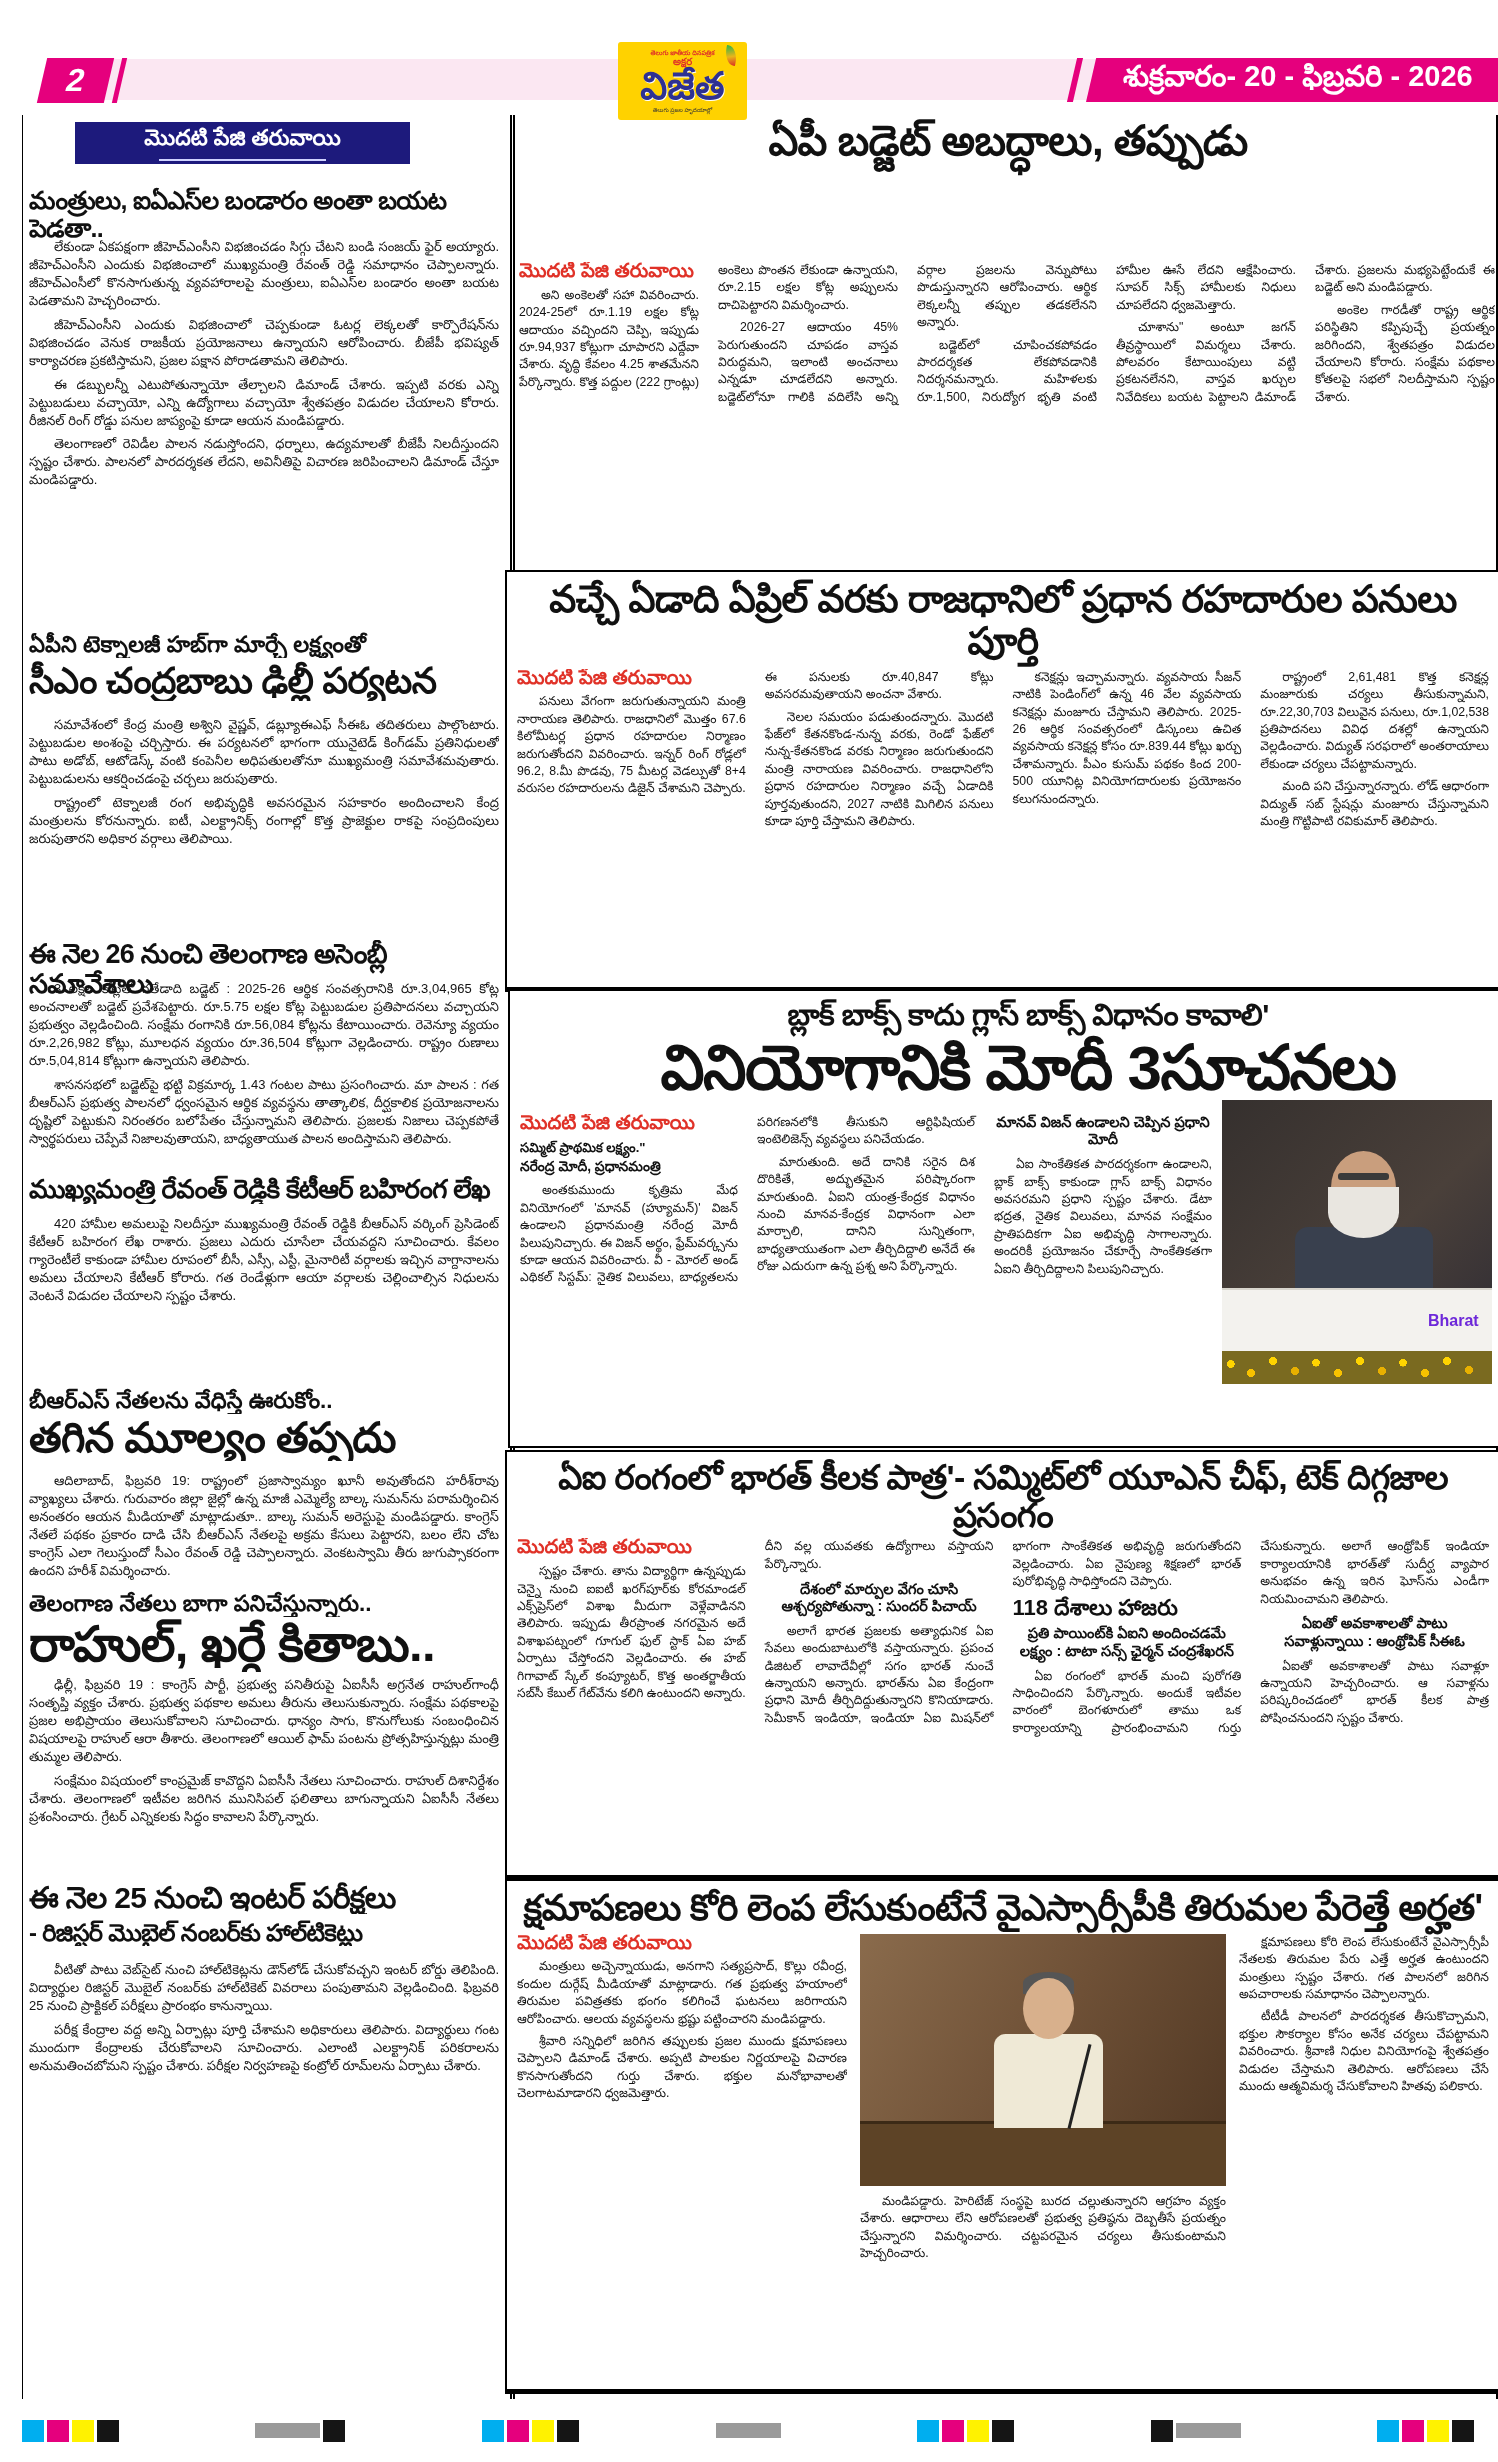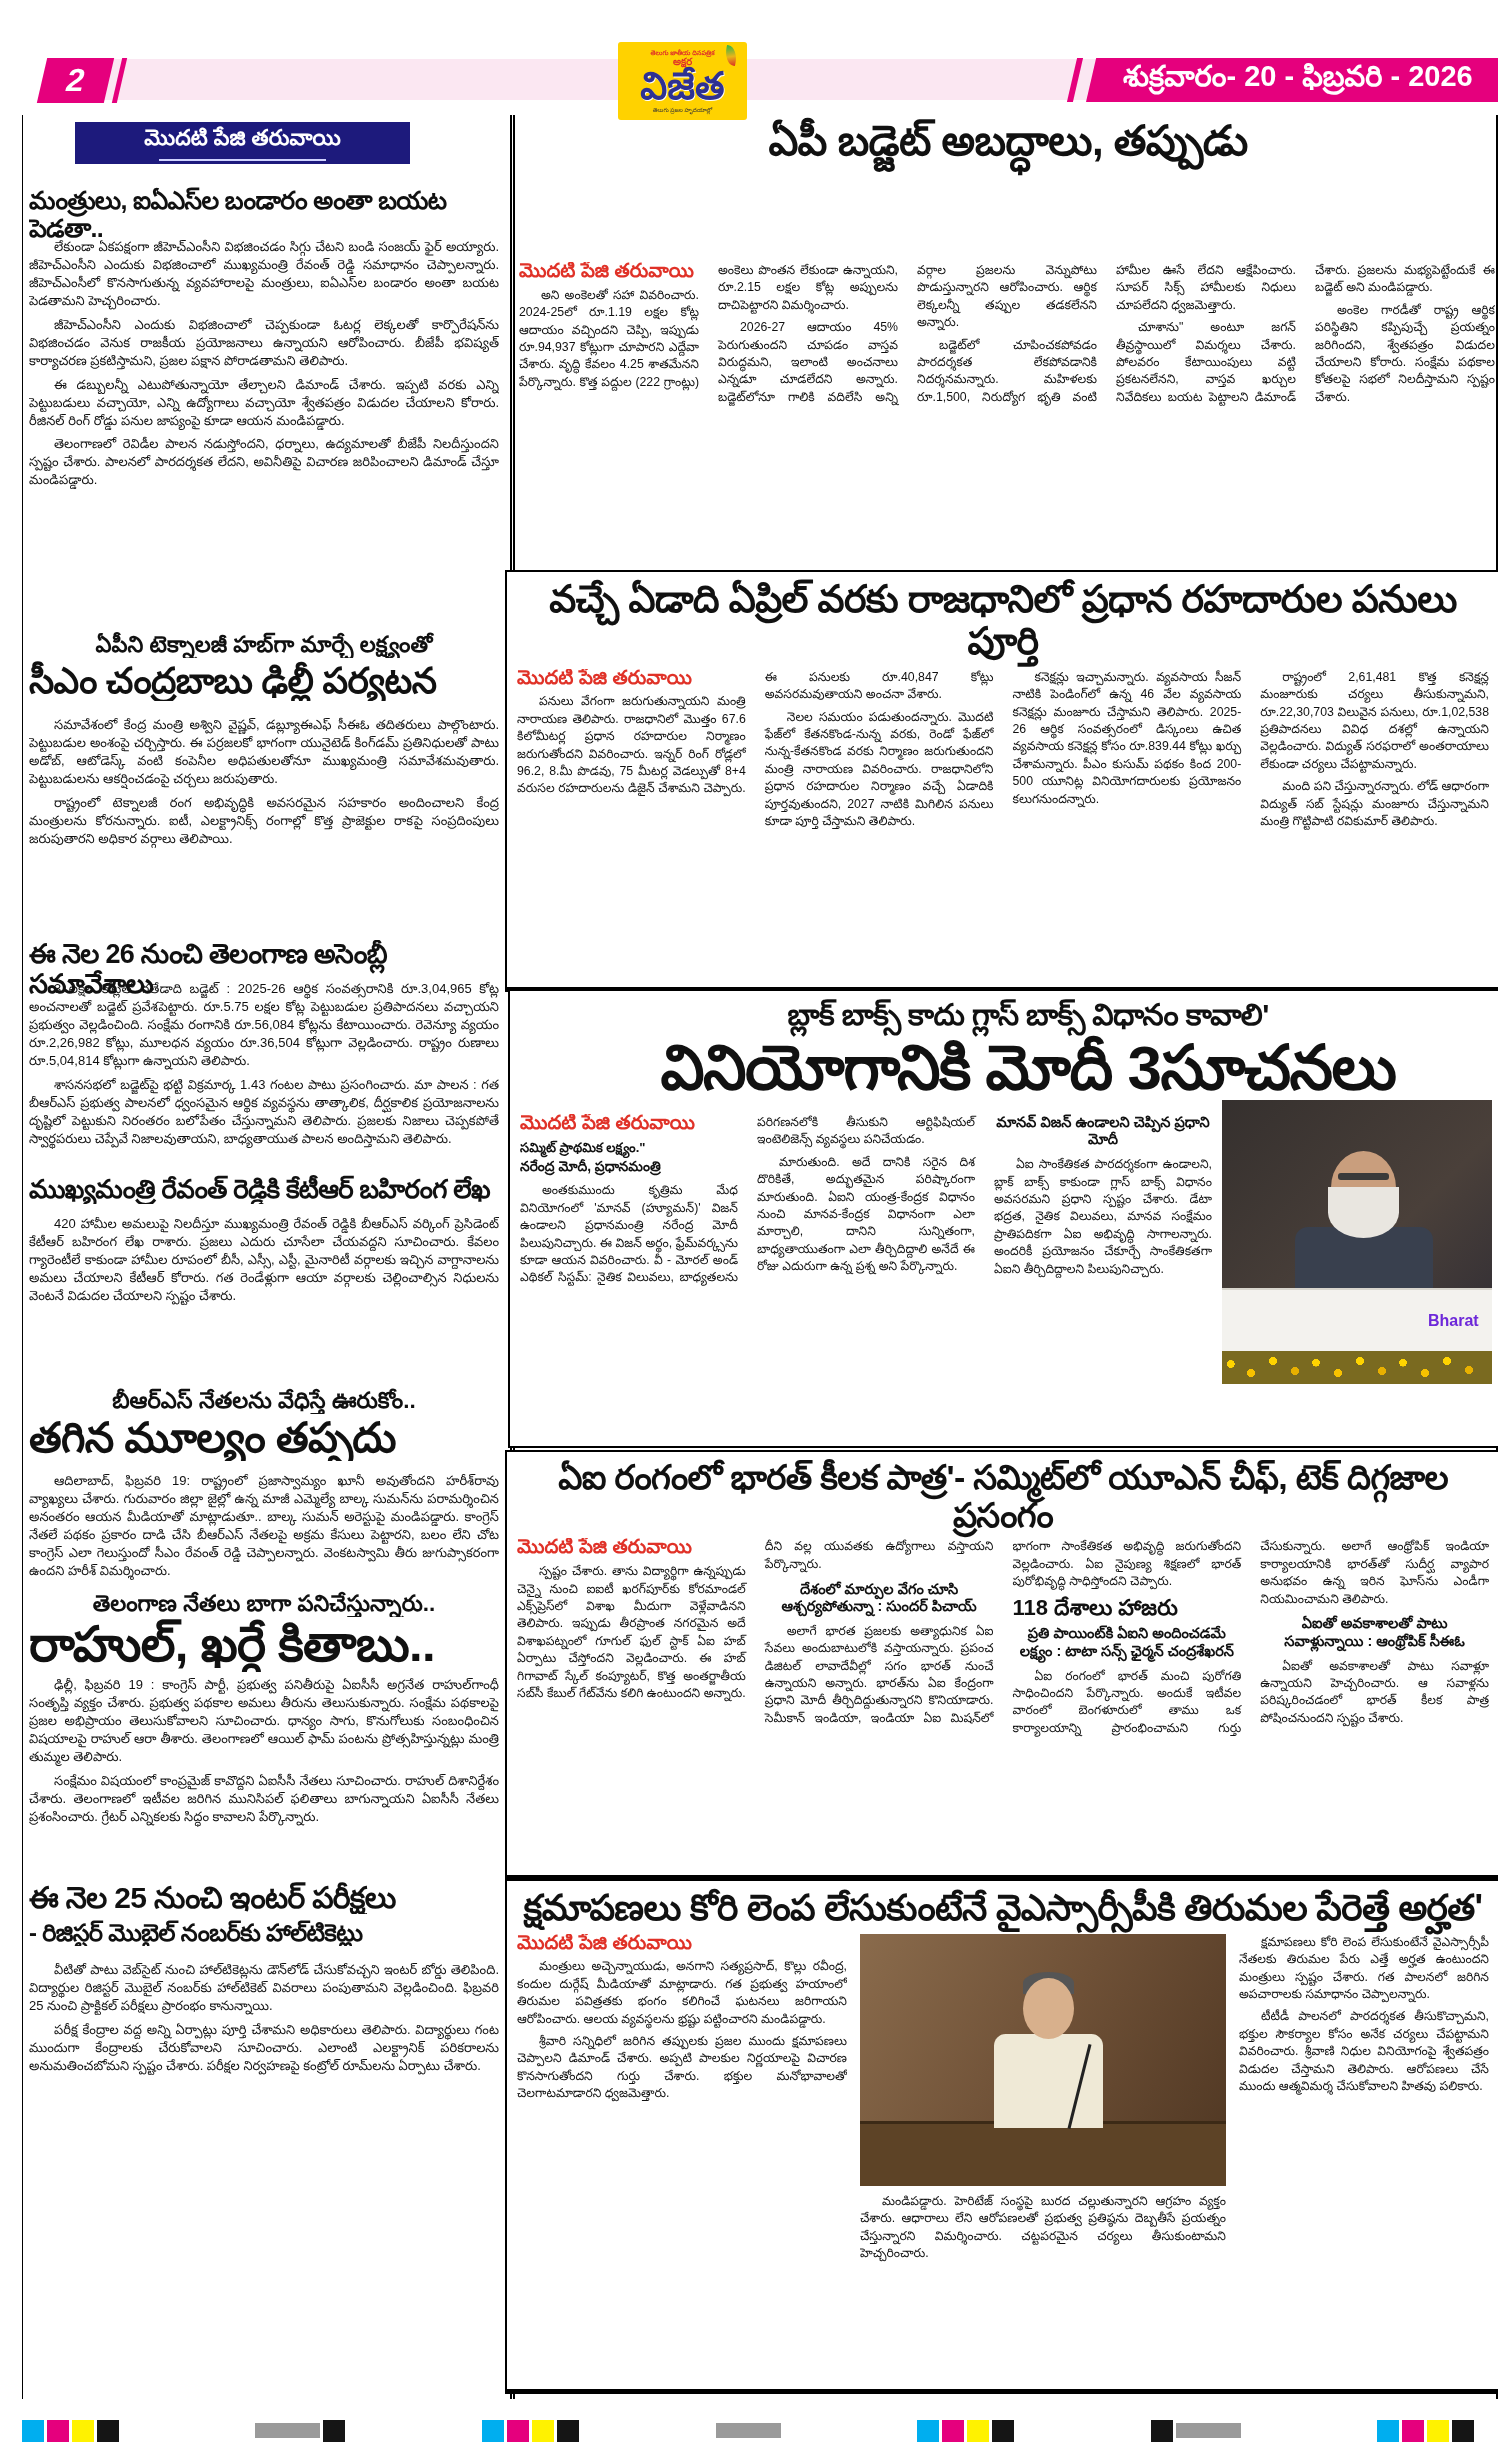--- a/index.html
+++ b/index.html
@@ -31,21 +31,21 @@
   
   .rail-frame{left:22px;top:115px;width:487px;height:2284px;border-left:1.5px solid #000;
               border-right:5px double #000;}
   .page-right-rule{left:1496px;top:115px;width:1.5px;height:2284px;background:#000;}
   
   .bluebox{left:75px;top:122px;width:335px;height:42px;background:var(--navy);
            display:flex;flex-direction:column;align-items:center;justify-content:center;color:#fff;}
   .bluebox .t{font-size:22px;font-weight:bold;}
   .bluebox .u{width:167px;height:1.5px;background:#cfd2ff;margin-top:2.9px;}
   .railsec{left:29px;width:470px;overflow:hidden;}
-  .kicker{font-weight:bold;text-align:center;font-size:22.5px;line-height:1.15;}
+  .kicker{font-weight:bold;font-size:22.5px;line-height:1.15;}
   .railhead{font-weight:bold;text-align:left;line-height:1.1;letter-spacing:-0.7px;}
   .railbody{font-size:13px;line-height:18px;text-align:justify;}
   .railbody p{margin:0 0 5.8px 0;text-indent:25px;}
   
   .a1h1{left:522px;top:117px;width:972px;text-align:center;font-size:42px;font-weight:bold;letter-spacing:-0.7px;}
   .a1h2{left:522px;top:167px;width:972px;text-align:center;font-size:68px;font-weight:800;letter-spacing:-1.5px;line-height:1.05;}
   .artbody{column-gap:19px;font-size:12.3px;line-height:17.4px;text-align:justify;overflow:hidden;}
   .artbody p{margin:0 0 5px 0;text-indent:22px;}
   .artbody .cont{color:var(--red);font-weight:bold;font-size:19.6px;text-indent:0;text-align:left;margin:0 0 7.3px 0;}
   .artbody .sub{font-weight:bold;text-align:center;text-indent:0;font-size:14.5px;margin:7.3px 0;}
@@ -127,21 +127,21 @@
   <div class="abs railsec railbody" style="top:238px;height:383px;">
       <p>లేకుండా ఏకపక్షంగా జీహెచ్ఎంసీని విభజించడం సిగ్గు చేటని బండి సంజయ్ ఫైర్ అయ్యారు. జీహెచ్ఎంసీని ఎందుకు విభజించాలో ముఖ్యమంత్రి రేవంత్ రెడ్డి సమాధానం చెప్పాలన్నారు. జీహెచ్ఎంసీలో కొనసాగుతున్న వ్యవహారాలపై మంత్రులు, ఐఏఎస్‌ల బండారం అంతా బయట పెడతామని హెచ్చరించారు.</p>
       <p>జీహెచ్ఎంసీని ఎందుకు విభజించాలో చెప్పకుండా ఓటర్ల లెక్కలతో కార్పొరేషన్‌ను విభజించడం వెనుక రాజకీయ ప్రయోజనాలు ఉన్నాయని ఆరోపించారు. బీజేపీ భవిష్యత్ కార్యాచరణ ప్రకటిస్తామని, ప్రజల పక్షాన పోరాడతామని తెలిపారు.</p>
       <p>ఈ డబ్బులన్నీ ఎటుపోతున్నాయో తేల్చాలని డిమాండ్ చేశారు. ఇప్పటి వరకు ఎన్ని పెట్టుబడులు వచ్చాయో, ఎన్ని ఉద్యోగాలు వచ్చాయో శ్వేతపత్రం విడుదల చేయాలని కోరారు. రీజినల్ రింగ్ రోడ్డు పనుల జాప్యంపై కూడా ఆయన మండిపడ్డారు.</p>
       <p>తెలంగాణలో రెవిడీల పాలన నడుస్తోందని, ధర్నాలు, ఉద్యమాలతో బీజేపీ నిలదీస్తుందని స్పష్టం చేశారు. పాలనలో పారదర్శకత లేదని, అవినీతిపై విచారణ జరిపించాలని డిమాండ్ చేస్తూ మండిపడ్డారు.</p>
     </div>
 
   <div class="abs railsec kicker" style="top:632px;">ఏపీని టెక్నాలజీ హబ్‌గా మార్చే లక్ష్యంతో</div>
   <div class="abs railsec railhead" style="top:661px;font-size:36px;">సీఎం చంద్రబాబు ఢిల్లీ పర్యటన</div>
   <div class="abs railsec railbody" style="top:716px;height:218px;">
-      <p>సమావేశంలో కేంద్ర మంత్రి అశ్విని వైష్ణవ్, డబ్ల్యూఈఎఫ్ సీఈఓ తదితరులు పాల్గొంటారు. పెట్టుబడుల అంశంపై చర్చిస్తారు. ఈ పర్రజలకో భాగంగా యునైటెడ్ కింగ్‌డమ్ ప్రతినిధులతో పాటు అడోబ్, ఆటోడెస్క్ వంటి కంపెనీల అధిపతులతోనూ ముఖ్యమంత్రి సమావేశమవుతారు. పెట్టుబడులను ఆకర్షించడంపై చర్చలు జరుపుతారు.</p>
+      <p>సమావేశంలో కేంద్ర మంత్రి అశ్విని వైష్ణవ్, డబ్ల్యూఈఎఫ్ సీఈఓ తదితరులు పాల్గొంటారు. పెట్టుబడుల అంశంపై చర్చిస్తారు. ఈ పర్యటనలో భాగంగా యునైటెడ్ కింగ్‌డమ్ ప్రతినిధులతో పాటు అడోబ్, ఆటోడెస్క్ వంటి కంపెనీల అధిపతులతోనూ ముఖ్యమంత్రి సమావేశమవుతారు. పెట్టుబడులను ఆకర్షించడంపై చర్చలు జరుపుతారు.</p>
       <p>రాష్ట్రంలో టెక్నాలజీ రంగ అభివృద్ధికి అవసరమైన సహకారం అందించాలని కేంద్ర మంత్రులను కోరనున్నారు. ఐటీ, ఎలక్ట్రానిక్స్ రంగాల్లో కొత్త ప్రాజెక్టుల రాకపై సంప్రదింపులు జరుపుతారని అధికార వర్గాలు తెలిపాయి.</p>
     </div>
 
   <div class="abs railsec railhead" style="top:940px;font-size:27px;">ఈ నెల 26 నుంచి తెలంగాణ అసెంబ్లీ సమావేశాలు</div>
   <div class="abs railsec railbody" style="top:980px;height:190px;">
       <p>3 లక్షల కోట్లతో గతేడాది బడ్జెట్ : 2025-26 ఆర్థిక సంవత్సరానికి రూ.3,04,965 కోట్ల అంచనాలతో బడ్జెట్ ప్రవేశపెట్టారు. రూ.5.75 లక్షల కోట్ల పెట్టుబడుల ప్రతిపాదనలు వచ్చాయని ప్రభుత్వం వెల్లడించింది. సంక్షేమ రంగానికి రూ.56,084 కోట్లను కేటాయించారు. రెవెన్యూ వ్యయం రూ.2,26,982 కోట్లు, మూలధన వ్యయం రూ.36,504 కోట్లుగా వెల్లడించారు. రాష్ట్రం రుణాలు రూ.5,04,814 కోట్లుగా ఉన్నాయని తెలిపారు.</p>
       <p>శాసనసభలో బడ్జెట్‌పై భట్టి విక్రమార్క 1.43 గంటల పాటు ప్రసంగించారు. మా పాలన : గత బీఆర్ఎస్ ప్రభుత్వ పాలనలో ధ్వంసమైన ఆర్థిక వ్యవస్థను తాత్కాలిక, దీర్ఘకాలిక ప్రయోజనాలను దృష్టిలో పెట్టుకుని నిరంతరం బలోపేతం చేస్తున్నామని తెలిపారు. ప్రజలకు నిజాలు చెప్పకపోతే స్వార్థపరులు చెప్పేవే నిజాలవుతాయని, బాధ్యతాయుత పాలన అందిస్తామని తెలిపారు.</p>
     </div>
 
   <div class="abs railsec railhead" style="top:1175px;font-size:26px;">ముఖ్యమంత్రి రేవంత్ రెడ్డికి కేటీఆర్ బహిరంగ లేఖ</div>

